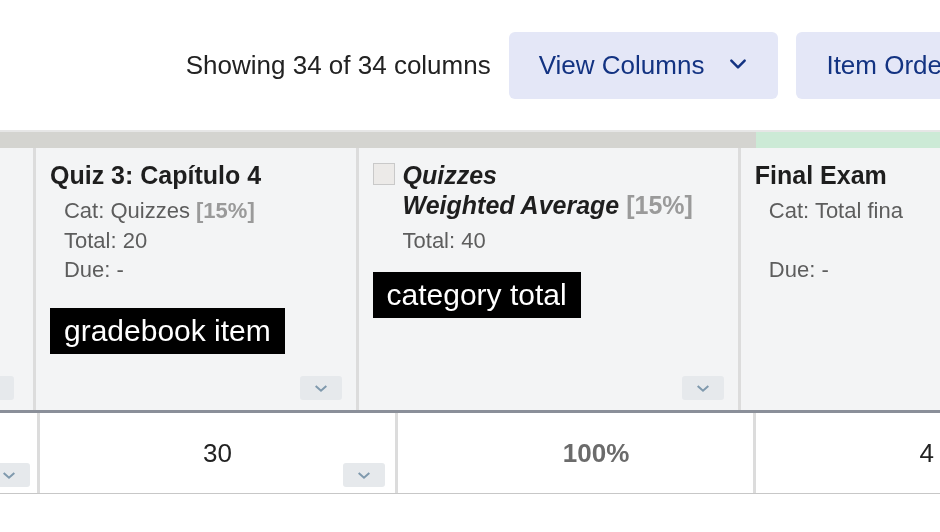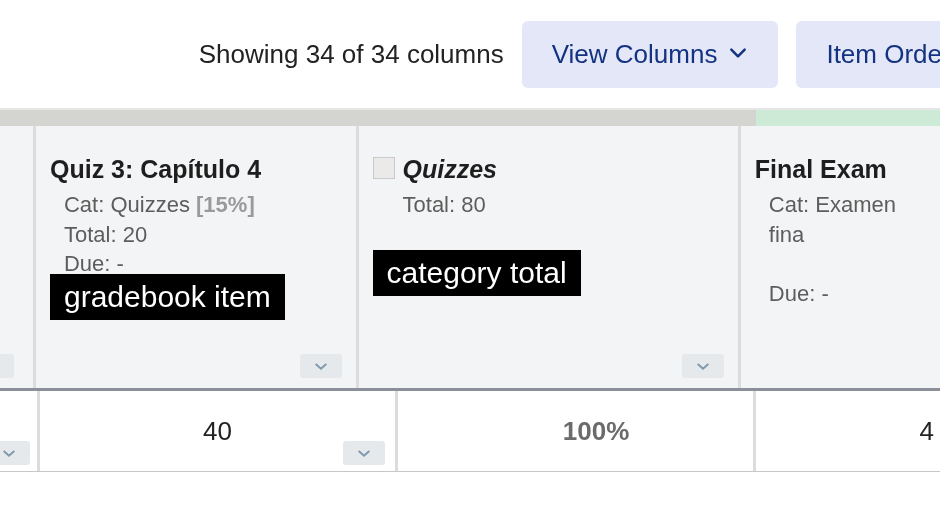--- a/index.html
+++ b/index.html
@@ -6,21 +6,21 @@
   html, body {
     width: 940px;
     height: 532px;
     font-family: -apple-system, "Segoe UI", "Helvetica Neue", Arial, sans-serif;
     background: #fff;
     overflow: hidden;
     color: #222;
   }
   .toolbar {
     width: 100%;
-    height: 110px;
+    height: 132px;
     display: flex;
     align-items: center;
     justify-content: flex-end;
     gap: 18px;
     padding-right: 0;
     border-bottom: 2px solid #e6e6e6;
     background: #fff;
   }
   .toolbar-text {
     font-size: 26px;
@@ -28,21 +28,21 @@
   }
   .btn {
     background: #e4e7f7;
     color: #133382;
     font-size: 26px;
     font-weight: 500;
     padding: 18px 30px;
     border-radius: 6px;
     display: flex;
     align-items: center;
-    gap: 11px;
+    gap: 24px;
     cursor: pointer;
   }
   .btn.cut {
     border-top-right-radius: 0;
     border-bottom-right-radius: 0;
     padding-right: 0;
     margin-right: -2px;
   }
   .chev-down {
     width: 20px; height: 20px;
@@ -59,42 +59,42 @@
   .strip .s3 { width: 358px; background:#d4d4d0; }
   .strip .s4 { width: 184px; background:#ccead6; }
   .headers {
     width: 100%;
     height: 262px;
     display: flex;
     background: #f3f4f5;
   }
   .col {
     border-right: 3px solid #dcdcdc;
-    padding: 28px 14px 8px 14px;
+    padding: 12px 14px 8px 14px;
     position: relative;
   }
   .col.first { width: 40px; border-left: none; padding:0;}
   .col.c1 { width: 358px; }
   .col.c2 { width: 425px; }
   .col.c3 { width: 220px; border-right:none; }
   .title {
     font-size: 25px;
     font-weight: 700;
     color: #1e1e1e;
     line-height: 1.2;
   }
   .title.italic { font-style: italic; }
   .pct { color:#9a9a9a; font-weight:600; }
   .meta { font-size: 22px; color:#5d5d5d; margin-top:6px; line-height:1.35;margin-left:14px;}
   .annot {
     background:#000; color:#fff;
     font-size: 30px; padding: 6px 14px;
     position:absolute; left:14px;
   }
-  .annot.a1 { top: 148px; }
+  .annot.a1 { top: 160px; }
   .annot.a2 { top: 124px; }
   .menu-caret {
     position:absolute;
     bottom:10px; right:14px;
     width:42px; height:24px;
     background:#e6e9ec;
     border-radius:3px;
     display:flex; align-items:center; justify-content:center;
   }
   .menu-caret svg{ width:16px; height:10px; }
@@ -172,53 +172,57 @@
           <path d="M4 4 L12 11 L20 4" fill="none" stroke="#7f99ad" stroke-width="3"></path>
         </svg>
     </div>
   </div>
 
   <div class="col c2">
     <div class="title-row">
       <span class="chk"></span>
       <div>
         <div class="title italic">Quizzes</div>
+        <div class="title italic">
+          <span>Weighted Average</span>
+          <span class="pct" style="font-style:normal">[15%]</span>
+        </div>
       </div>
     </div>
     <div class="meta" style="margin-left:30px">
-      <span>Total: 80</span>
+      <span>Total: 40</span>
     </div>
     <div class="annot a2">category total</div>
     <div class="menu-caret">
       <svg viewBox="0 0 24 14">
           <path d="M4 4 L12 11 L20 4" fill="none" stroke="#7f99ad" stroke-width="3"></path>
         </svg>
     </div>
   </div>
 
   <div class="col c3">
     <div class="title">Final Exam</div>
     <div class="meta">
-      <span>Cat: Examen fina</span><br>
+      <span>Cat: Total fina</span><br>
       <br>
       <span>Due: -</span>
     </div>
   </div>
 </div>
 
 <div class="datarow">
   <div class="cell first">
     <div class="menu-caret left">
       <svg viewBox="0 0 24 14">
           <path d="M4 4 L12 11 L20 4" fill="none" stroke="#7f99ad" stroke-width="3"></path>
         </svg>
     </div>
   </div>
   <div class="cell c1">
-    <span>40</span>
+    <span>30</span>
     <div class="menu-caret">
       <svg viewBox="0 0 24 14">
           <path d="M4 4 L12 11 L20 4" fill="none" stroke="#7f99ad" stroke-width="3"></path>
         </svg>
     </div>
   </div>
   <div class="cell c2">
     <span>100%</span>
   </div>
   <div class="cell c3">

